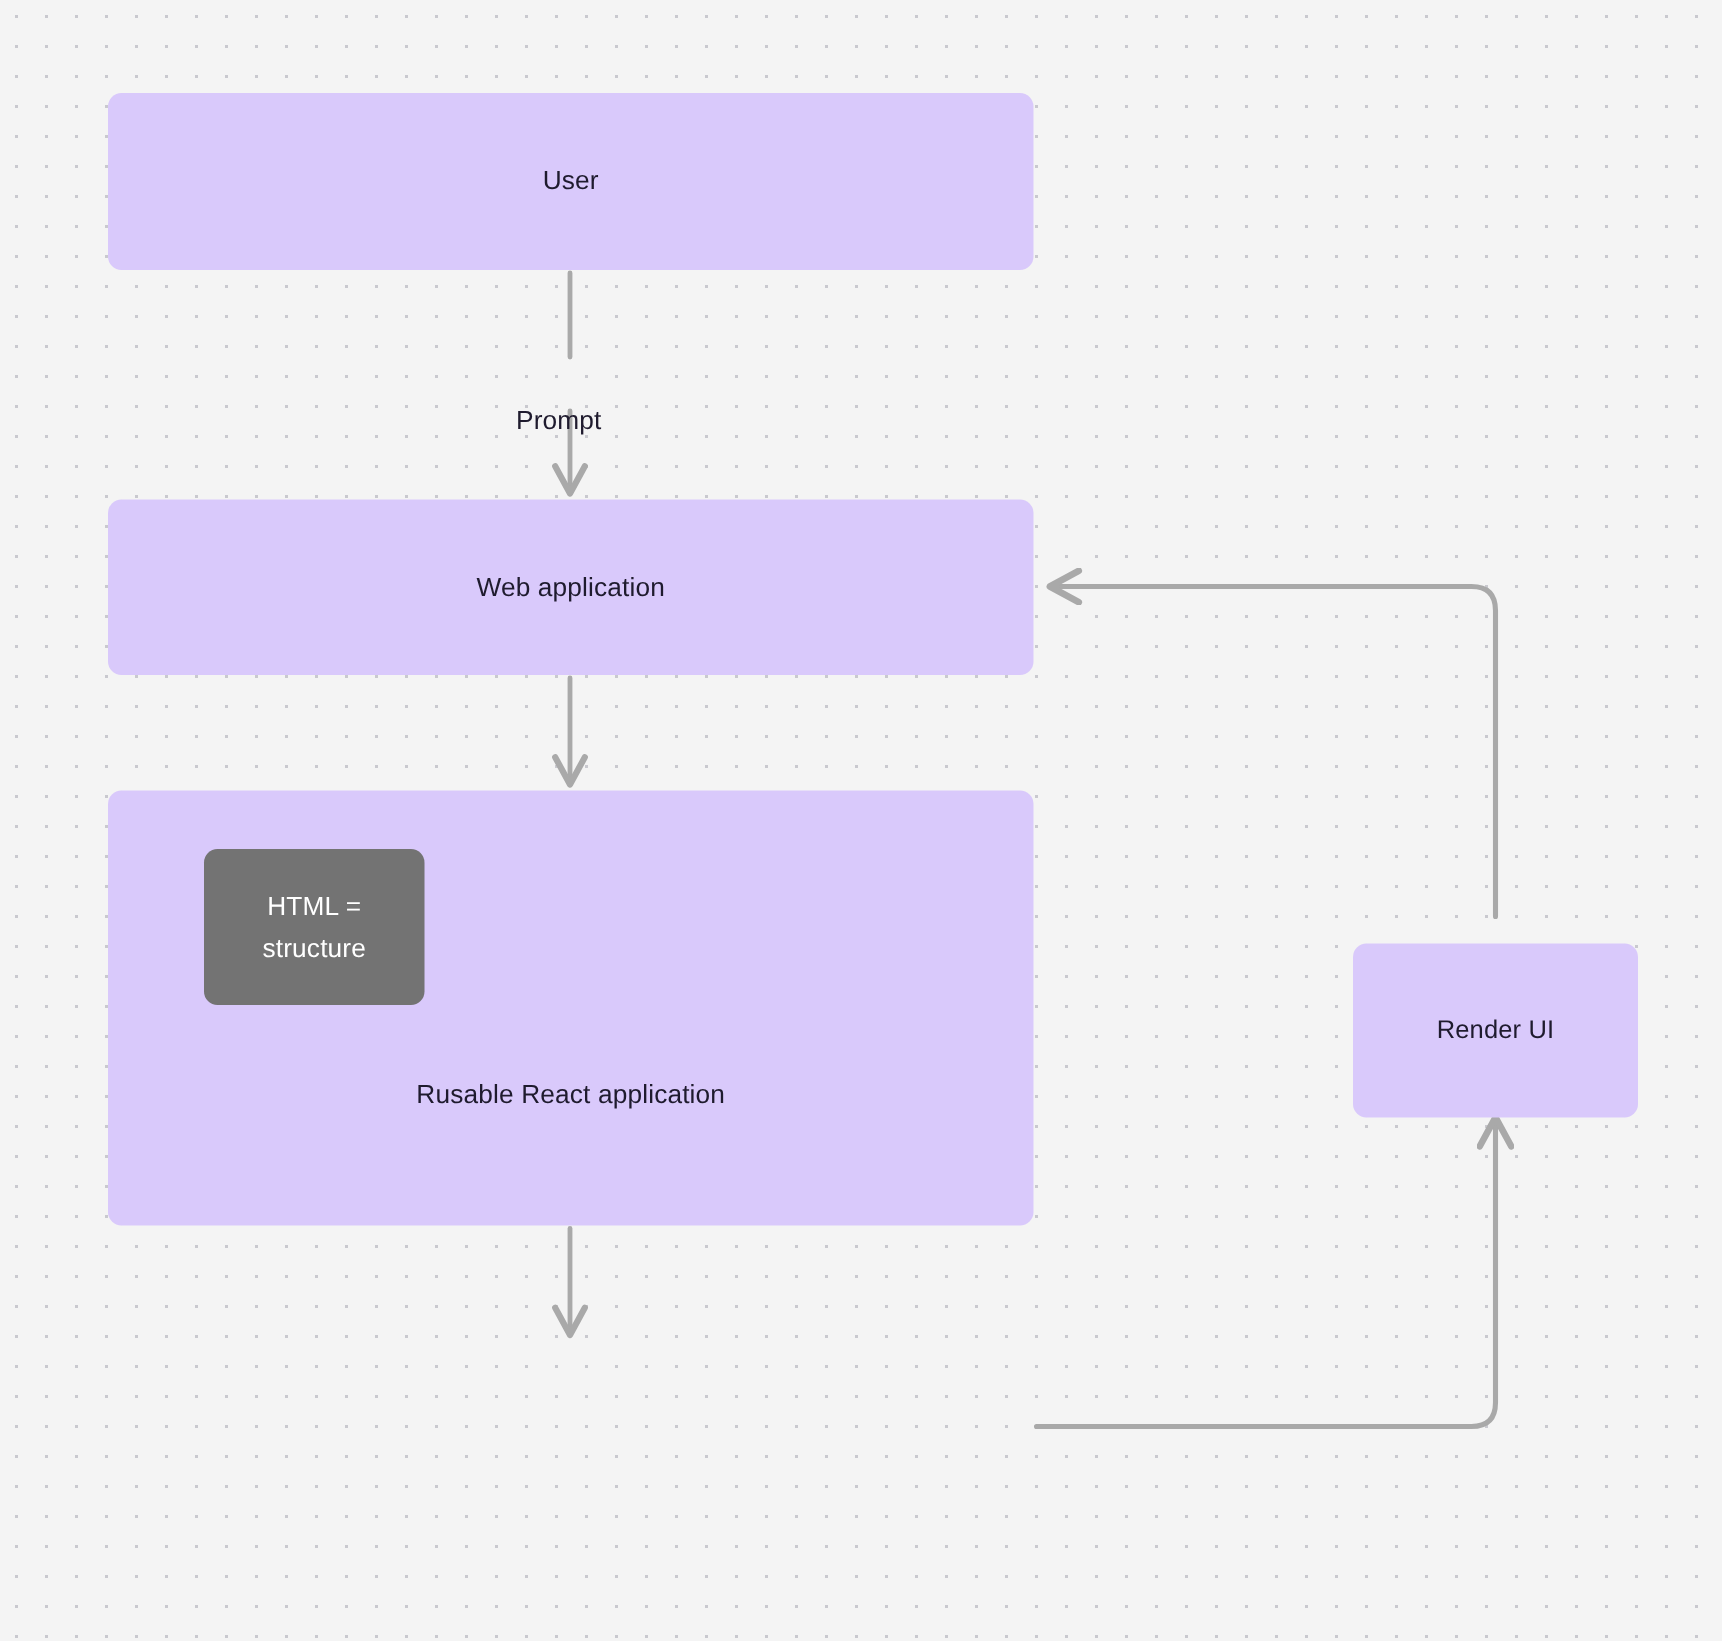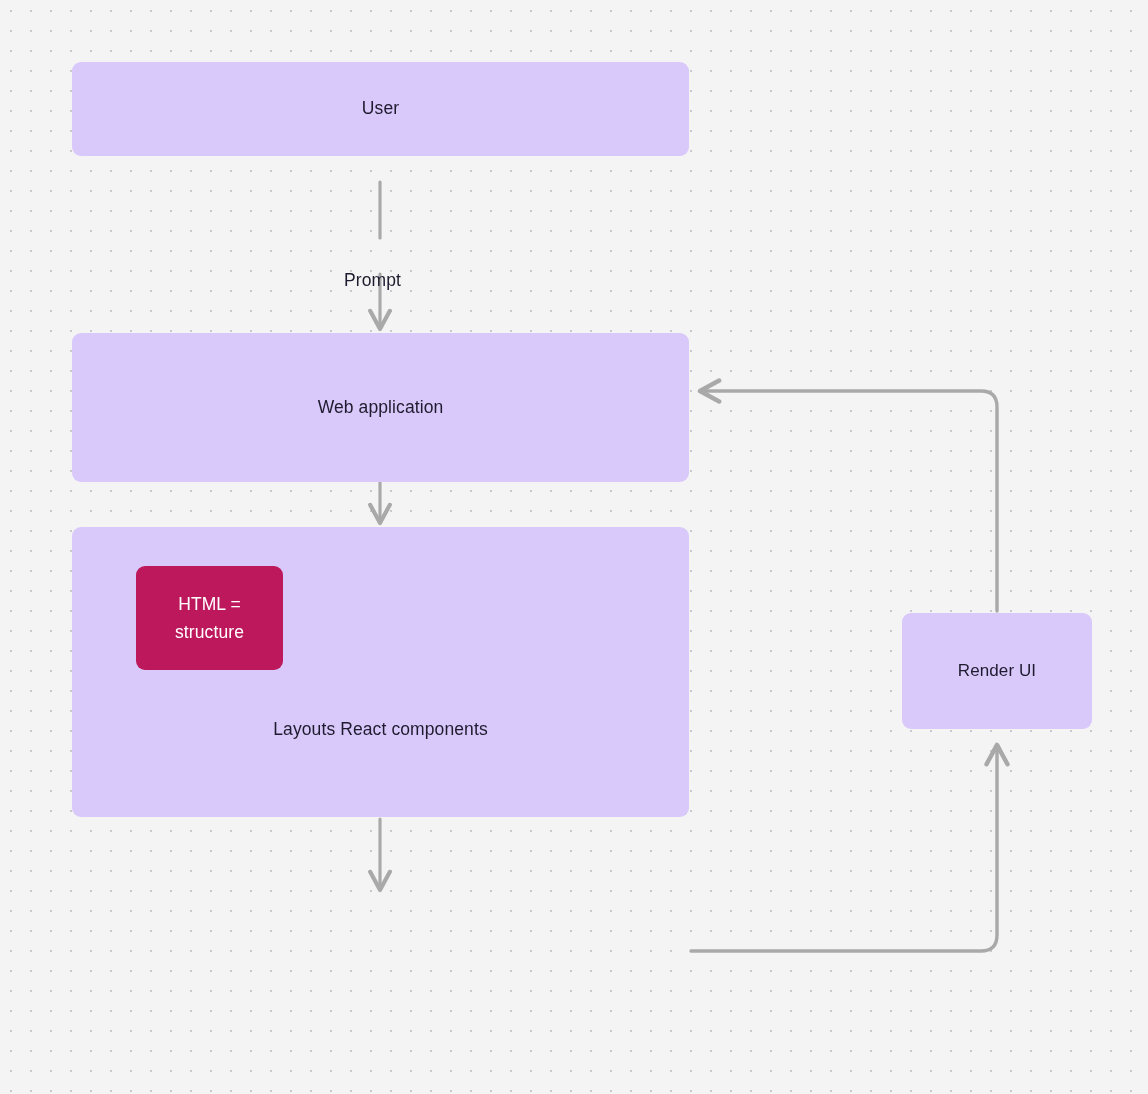--- a/index.html
+++ b/index.html
@@ -37,47 +37,47 @@
     background: #d9c9fb;
     color: #1f1b2e;
     display: flex;
     align-items: center;
     justify-content: center;
     font-size: 17.5px;
     letter-spacing: 0.1px;
     line-height: 1.35;
     text-align: center;
   }
-  .node-user      { left: 72px;  top: 62px;  width: 617px; height: 94px; }
-  .node-webapp    { left: 72px;  top: 333px; width: 617px; height: 149px; }
+  .node-user      { left: 72px;  top: 62px;  width: 617px; height: 118px; }
+  .node-webapp    { left: 72px;  top: 333px; width: 617px; height: 117px; }
   .node-group     { left: 72px;  top: 527px; width: 617px; height: 290px;
                     align-items: flex-start; justify-content: flex-start; }
   .node-vite      { left: 72px;  top: 894px; width: 617px; height: 117px; }
-  .node-render    { left: 902px; top: 613px; width: 190px; height: 116px;
+  .node-render    { left: 902px; top: 629px; width: 190px; height: 116px;
                     font-size: 17px; }
 
   .group-inner {
     position: absolute;
     left: 0;
     top: 0;
     width: 100%;
     height: 100%;
   }
   .chip-row {
     position: absolute;
     left: 64px;
     top: 39px;
     display: flex;
     gap: 24px;
   }
   .chip {
     width: 147px;
     height: 104px;
     border-radius: 9px;
-    background: #be185d;
+    background: #737373;
     color: #ffffff;
     display: flex;
     align-items: center;
     justify-content: center;
     text-align: center;
     font-size: 17.5px;
     line-height: 1.62;
     letter-spacing: 0.1px;
     white-space: pre-line;
   }
@@ -137,21 +137,21 @@
   </div>
 
   <div class="node node-group">
     <div class="group-inner">
       <div class="chip-row">
         <div class="chip">
           <span>HTML =
 structure</span>
         </div>
       </div>
-      <div class="group-caption">Layouts React components</div>
+      <div class="group-caption">Rusable React application</div>
     </div>
   </div>
 
 
   <div class="node node-render">
     <span>Render UI</span>
   </div>
 
 </div>
 

